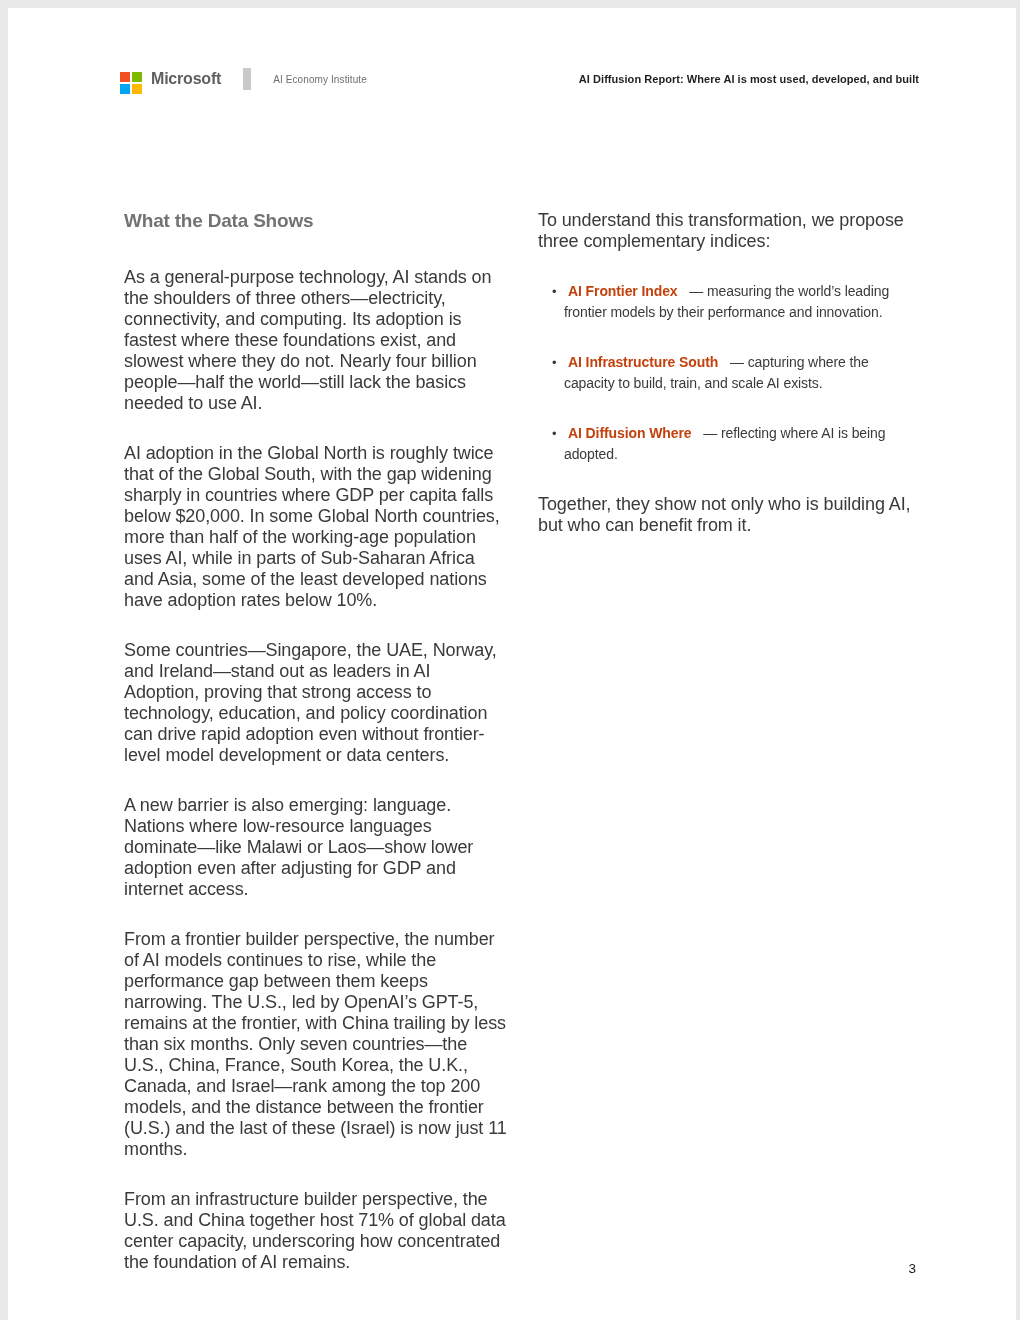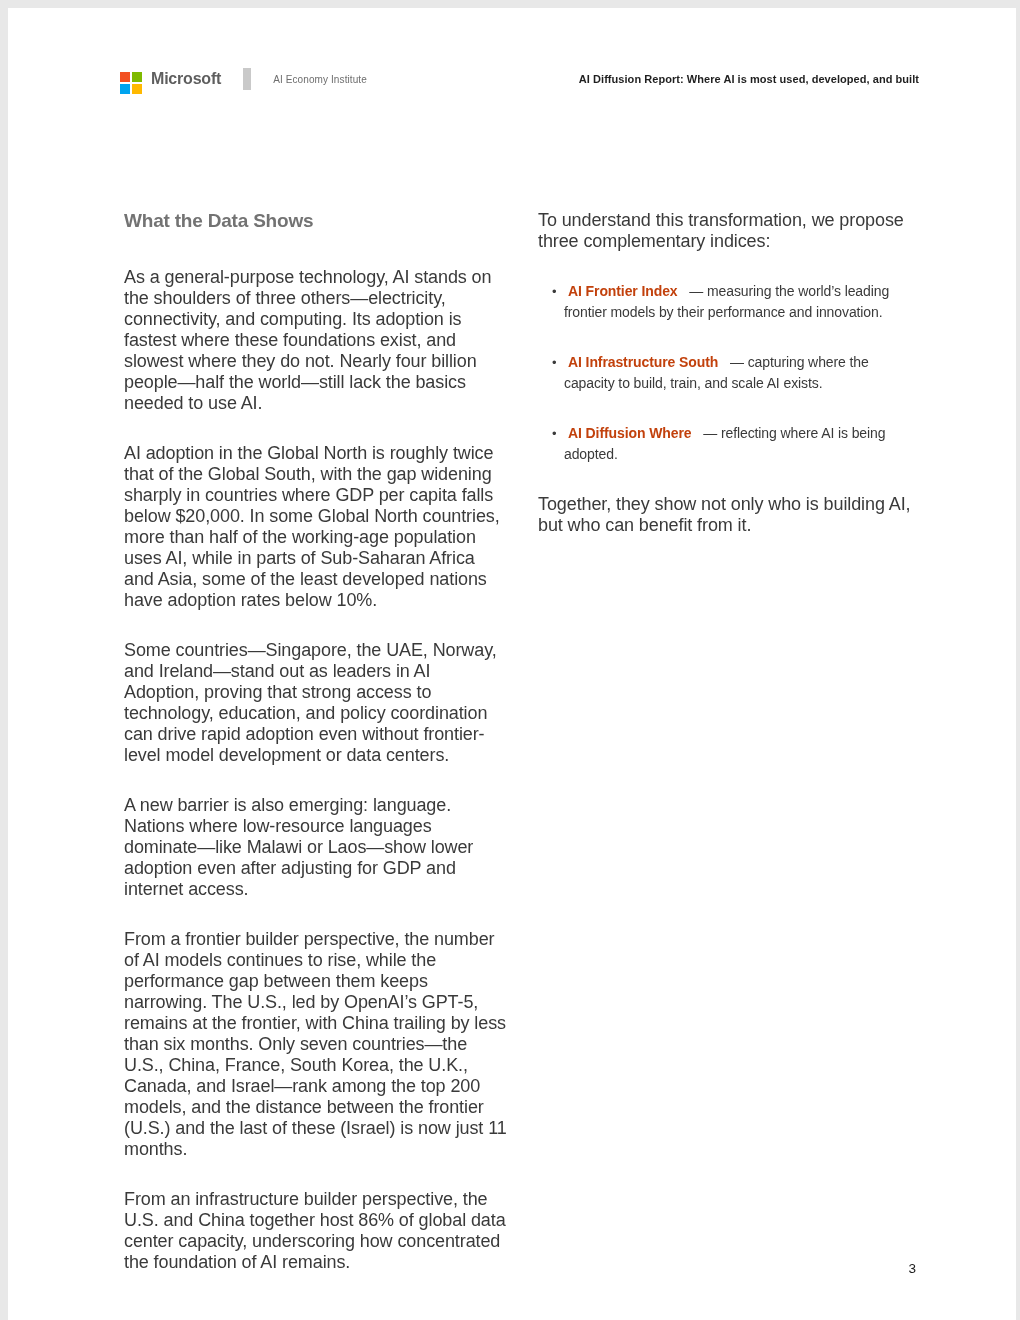--- a/index.html
+++ b/index.html
@@ -140,21 +140,21 @@
   </div>
   <div class="header-right">AI Diffusion Report: Where AI is most used, developed, and built</div>
 
   <div class="col col-left">
     <div class="section-heading">What the Data Shows</div>
     <p class="body-para">As a general-purpose technology, AI stands on the shoulders of three others—electricity, connectivity, and computing. Its adoption is fastest where these foundations exist, and slowest where they do not. Nearly four billion people—half the world—still lack the basics needed to use AI.</p>
     <p class="body-para">AI adoption in the Global North is roughly twice that of the Global South, with the gap widening sharply in countries where GDP per capita falls below $20,000. In some Global North countries, more than half of the working-age population uses AI, while in parts of Sub-Saharan Africa and Asia, some of the least developed nations have adoption rates below 10%.</p>
     <p class="body-para">Some countries—Singapore, the UAE, Norway, and Ireland—stand out as leaders in AI Adoption, proving that strong access to technology, education, and policy coordination can drive rapid adoption even without frontier-level model development or data centers.</p>
     <p class="body-para">A new barrier is also emerging: language. Nations where low-resource languages dominate—like Malawi or Laos—show lower adoption even after adjusting for GDP and internet access.</p>
     <p class="body-para">From a frontier builder perspective, the number of AI models continues to rise, while the performance gap between them keeps narrowing. The U.S., led by OpenAI’s GPT-5, remains at the frontier, with China trailing by less than six months. Only seven countries—the U.S., China, France, South Korea, the U.K., Canada, and Israel—rank among the top 200 models, and the distance between the frontier (U.S.) and the last of these (Israel) is now just 11 months.</p>
-    <p class="body-para">From an infrastructure builder perspective, the U.S. and China together host 86% of global data center capacity, underscoring how concentrated the foundation of AI remains.</p>
+    <p class="body-para">From an infrastructure builder perspective, the U.S. and China together host 71% of global data center capacity, underscoring how concentrated the foundation of AI remains.</p>
   </div>
 
   <div class="col col-right">
     <p class="body-para">To understand this transformation, we propose three complementary indices:</p>
     <ul class="index-list">
       <li>
         <span class="bullet-dot">•</span><span class="bullet-term">AI Frontier Index</span><span> — measuring the world’s leading frontier models by their performance and innovation.</span>
       </li>
       <li>
         <span class="bullet-dot">•</span><span class="bullet-term">AI Infrastructure South</span><span> — capturing where the capacity to build, train, and scale AI exists.</span>

